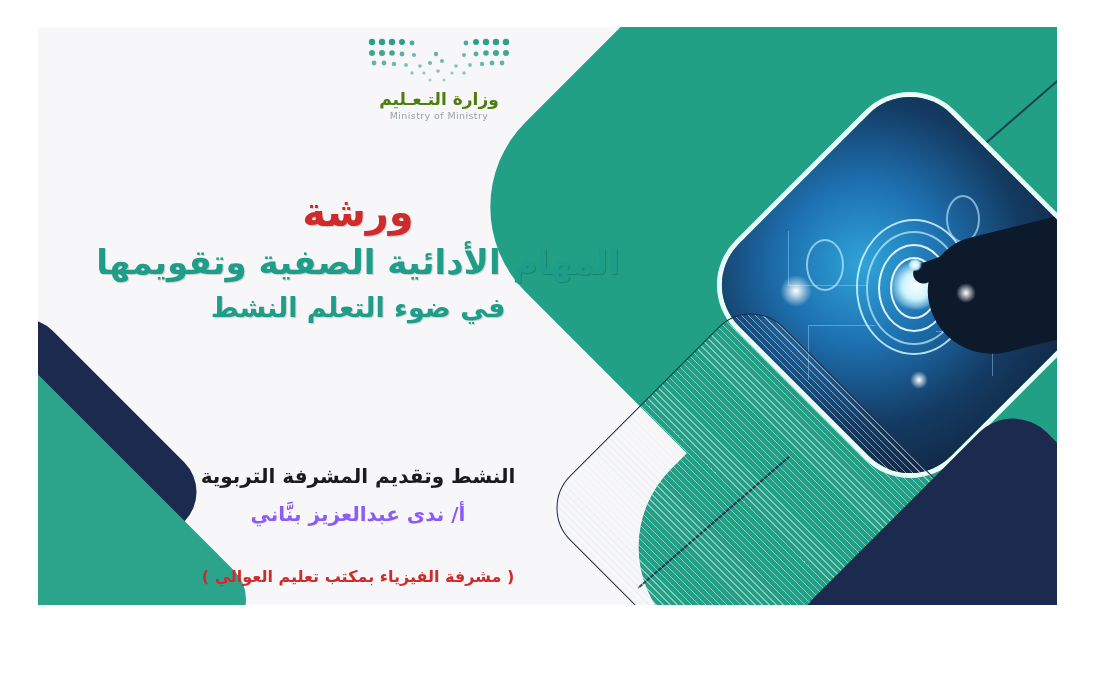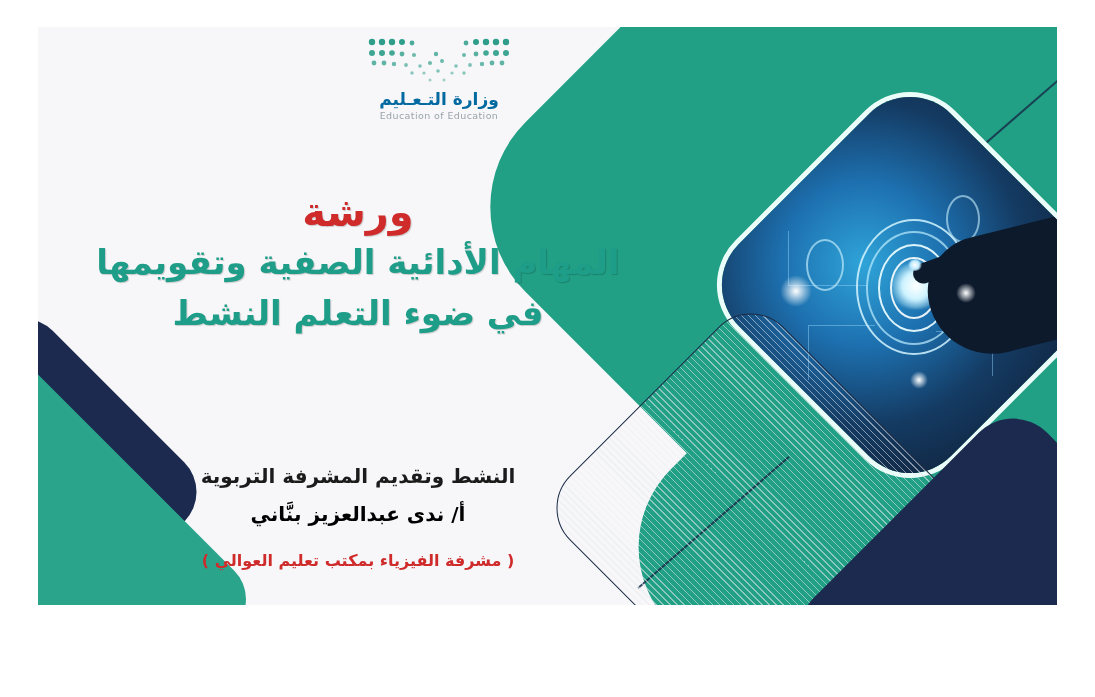--- a/index.html
+++ b/index.html
@@ -180,21 +180,21 @@
   .logo{
     position:absolute;left:286px;top:8px;
     width:230px;height:105px;
     text-align:center;
   }
   .logo-dots{display:block;margin:0 auto;}
   .logo-ar{
     margin-top:2px;
     font-size:17px;
     letter-spacing:1px;
-    color:#0369a1;
+    color:#4d7c0f;
     font-weight:700;
     direction:rtl;
   }
   .logo-en{
     margin-top:1px;
     font-size:9.5px;
     color:#9aa3ab;
     letter-spacing:.4px;
     direction:ltr;
   }
@@ -211,42 +211,42 @@
     font-size:40px;font-weight:700;color:#cf2b2b;
     line-height:1.25;
     text-shadow:1px 1px 1px rgba(0,0,0,.18);
   }
   .t-line1{
     font-size:34px;font-weight:700;color:#1e9d88;
     line-height:1.5;
     text-shadow:1px 1px 1px rgba(0,0,0,.18);
   }
   .t-line2{
-    font-size:34px;font-weight:700;color:#1e9d88;
+    font-size:27px;font-weight:700;color:#1e9d88;
     line-height:1.5;
     text-shadow:1px 1px 1px rgba(0,0,0,.18);
   }
 
   .credits{
     position:absolute;
     left:20px;top:430px;
     width:600px;
     text-align:center;
     direction:rtl;
   }
   .c-prepared{
     font-size:20px;font-weight:700;color:#1b1b1b;
     line-height:1.9;
   }
   .c-name{
-    font-size:20px;font-weight:700;color:#000000;
+    font-size:20px;font-weight:700;color:#8b5cf6;
     line-height:1.9;
   }
   .c-role{
-    margin-top:14px;
+    margin-top:30px;
     font-size:16px;font-weight:700;color:#cf2b2b;
     line-height:1.8;
   }
 </style>
 </head>
 <body>
 
 <div class="stage">
   <div class="slide">
 
@@ -333,21 +333,21 @@
           <circle cx="60" cy="38" r="1.6" opacity=".5"></circle>
           <circle cx="74" cy="36" r="1.8" opacity=".6"></circle>
           <circle cx="88" cy="38" r="1.6" opacity=".5"></circle>
           <circle cx="100" cy="38" r="1.7" opacity=".55"></circle>
 
           <circle cx="66" cy="45" r="1.5" opacity=".45"></circle>
           <circle cx="80" cy="45" r="1.5" opacity=".45"></circle>
         </g>
       </svg>
       <div class="logo-ar">وزارة التـعـليم</div>
-      <div class="logo-en">Education of Education</div>
+      <div class="logo-en">Ministry of Ministry</div>
     </div>
 
     <div class="text-block">
       <div class="t-workshop">ورشة</div>
       <div class="t-line1">المهام الأدائية الصفية وتقويمها</div>
       <div class="t-line2">في ضوء التعلم النشط</div>
     </div>
 
     <div class="credits">
       <div class="c-prepared">النشط وتقديم المشرفة التربوية</div>

